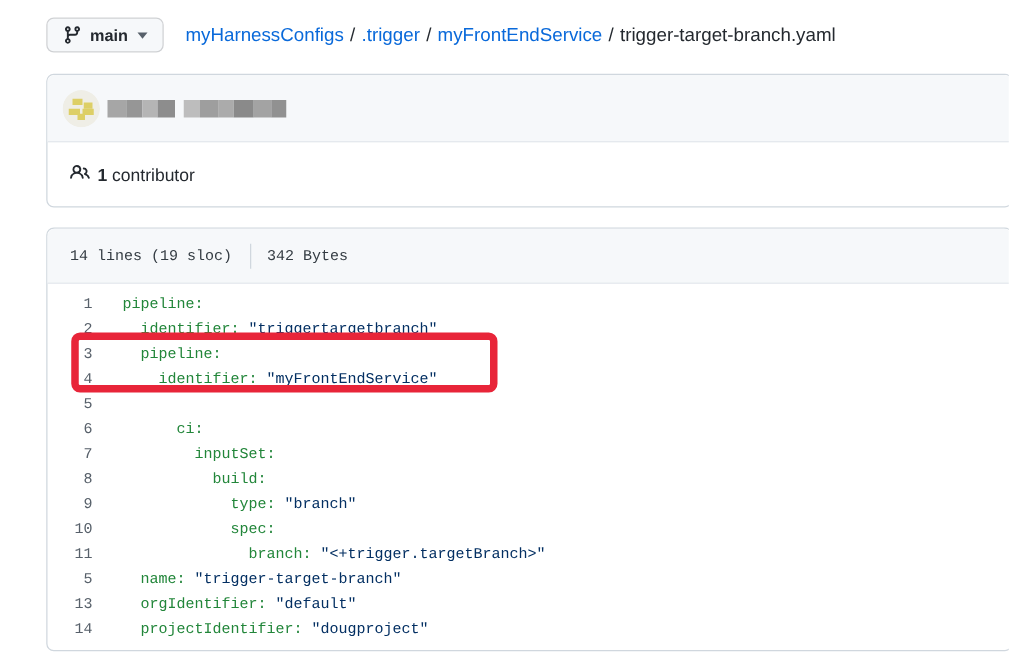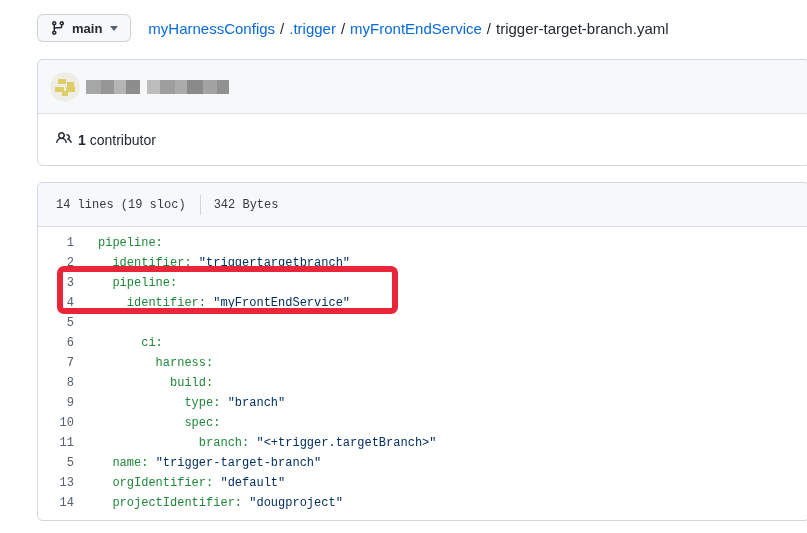--- a/index.html
+++ b/index.html
@@ -233,21 +233,21 @@
       </div>
       <div class="code-line">
         <span class="ln">5</span>
       </div>
       <div class="code-line">
         <span class="ln">6</span>
         <span class="code-text">      <span class="tok-key">ci:</span></span>
       </div>
       <div class="code-line">
         <span class="ln">7</span>
-        <span class="code-text">        <span class="tok-key">harness:</span></span>
+        <span class="code-text">        <span class="tok-key">inputSet:</span></span>
       </div>
       <div class="code-line">
         <span class="ln">8</span>
         <span class="code-text">          <span class="tok-key">build:</span></span>
       </div>
       <div class="code-line">
         <span class="ln">9</span>
         <span class="code-text">            <span class="tok-key">type:</span> <span class="tok-str">"branch"</span></span>
       </div>
       <div class="code-line">

